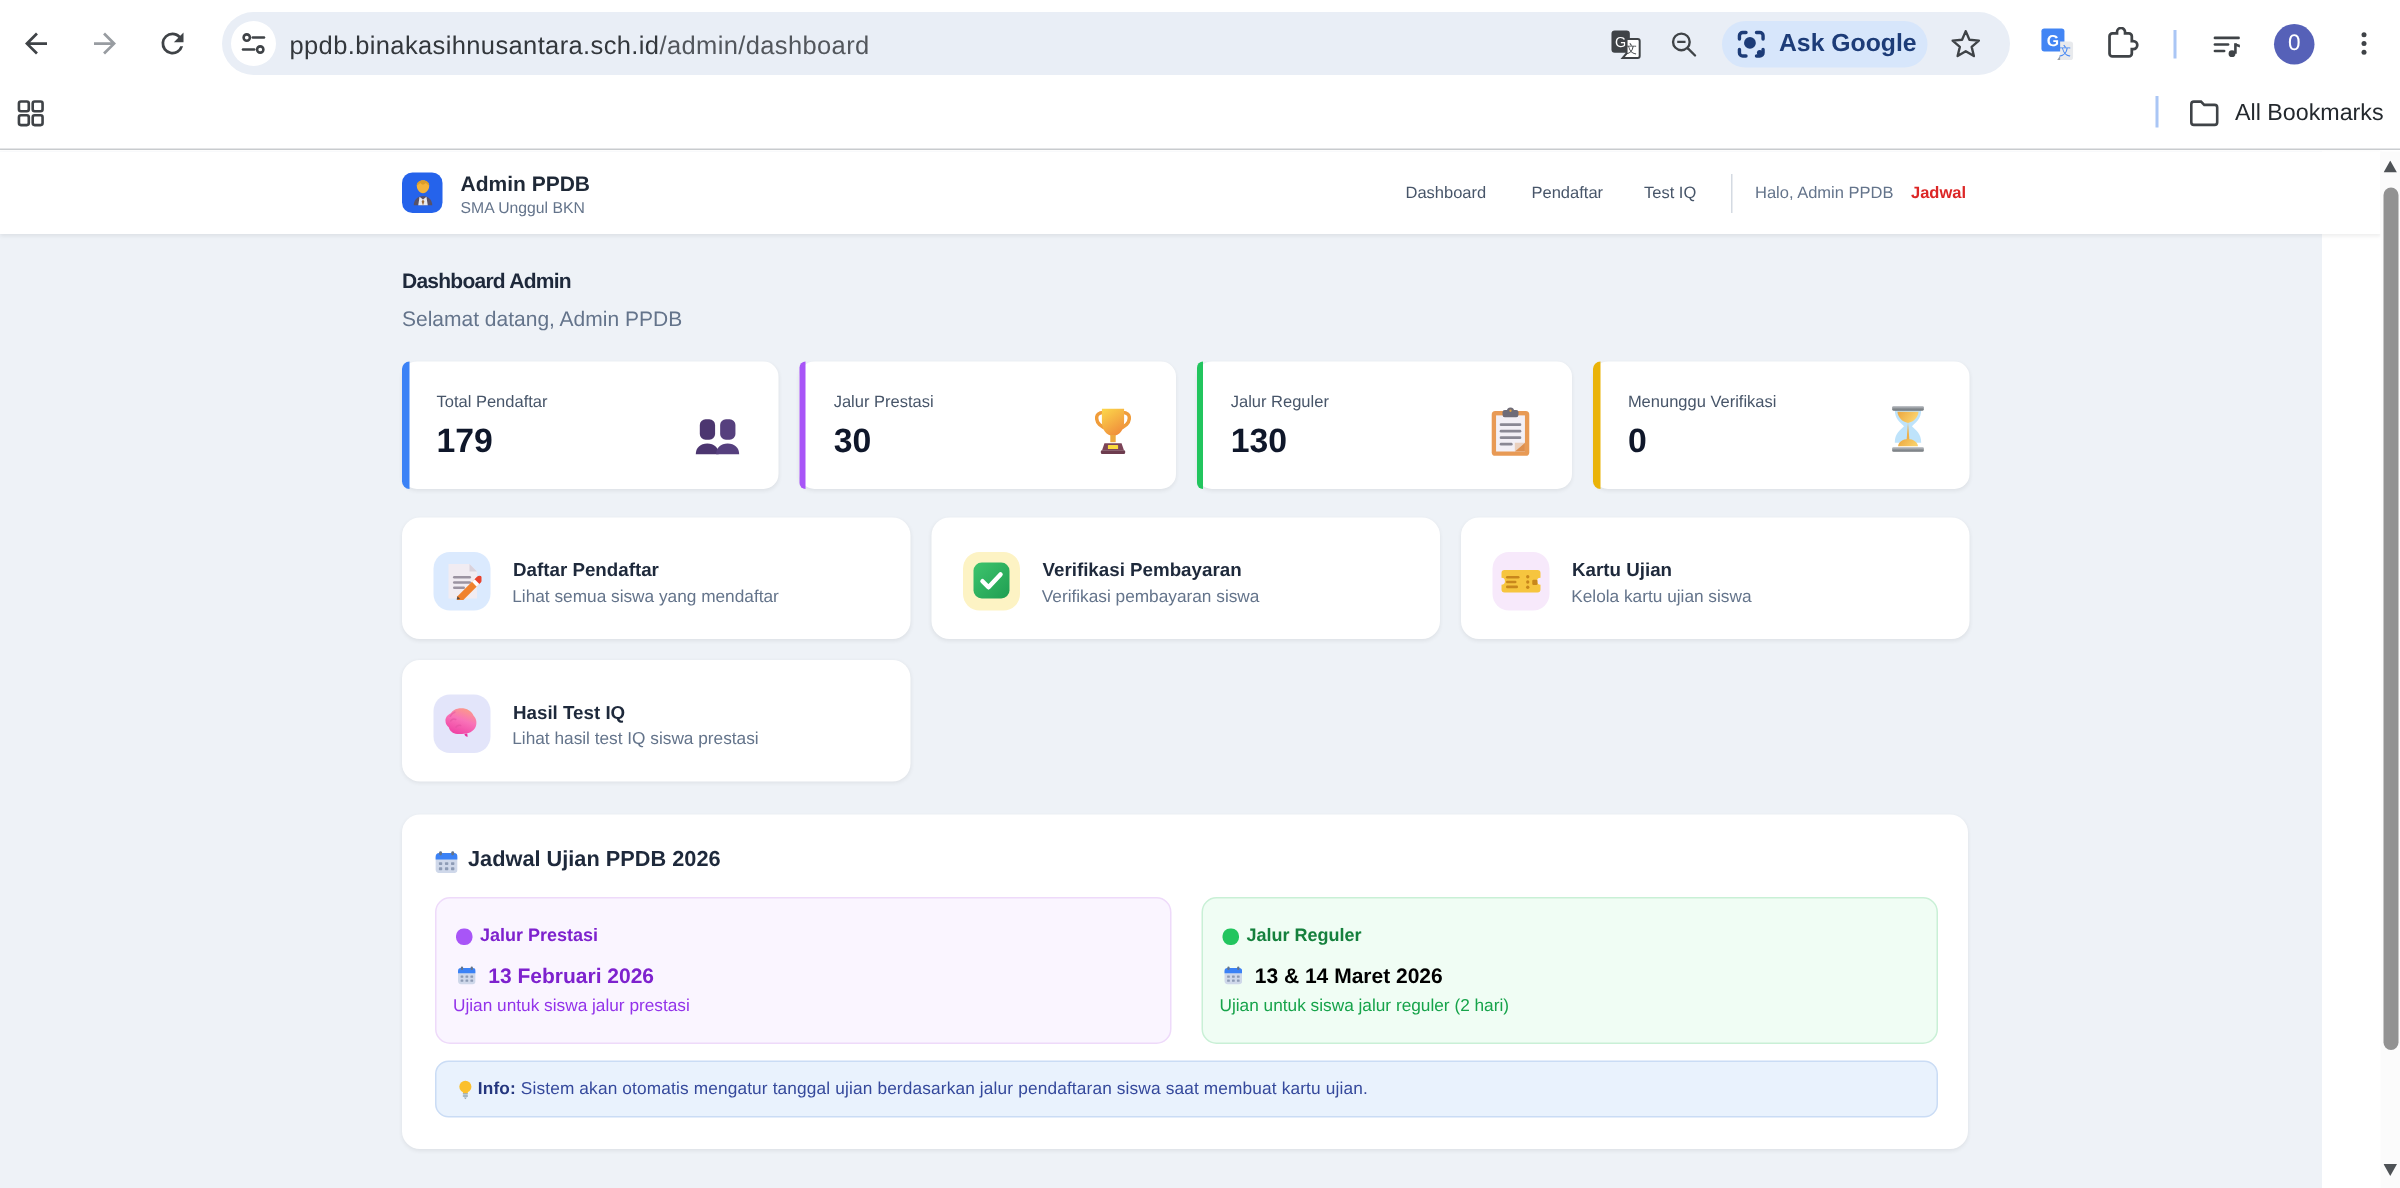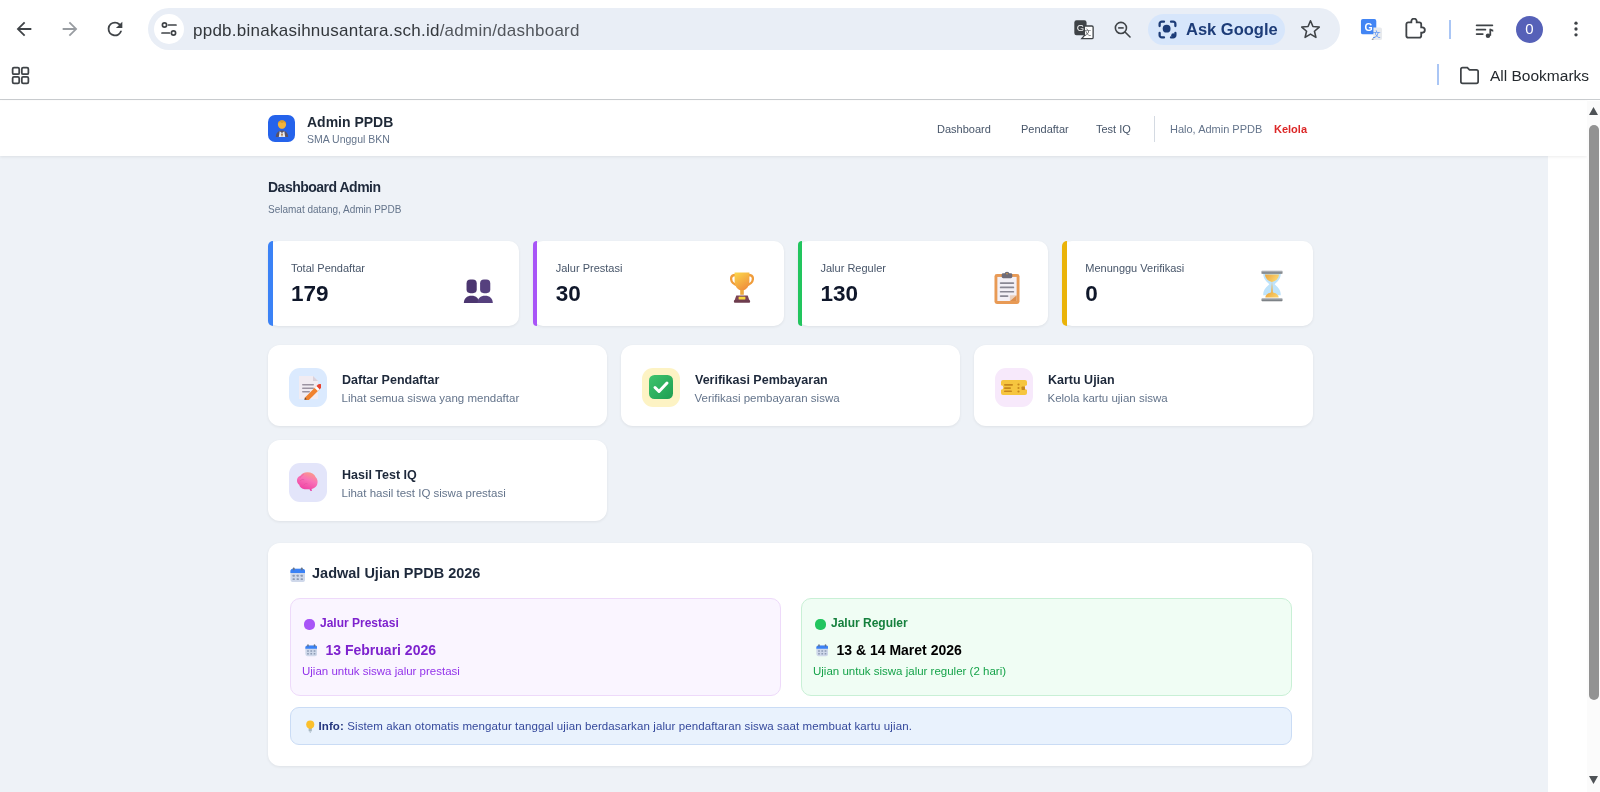--- a/index.html
+++ b/index.html
@@ -19,21 +19,21 @@
 .vsep { position:absolute; width:2px; background:#aac6f5; }
 
 #page { position:absolute; left:0; top:101px; width:1548px; height:691px; background:#eef2f7; }
 #pageheader { position:absolute; left:0; top:0px; width:1587px; height:55px; background:#ffffff; box-shadow:0 1px 3px rgba(0,0,0,0.08); }
 #logo { position:absolute; left:268px; top:14px; width:27px; height:27px; border-radius:7px; background:#2563eb; }
 .brand1 { position:absolute; left:307px; top:13px; font-size:14px; font-weight:bold; color:#1f2937; }
 .brand2 { position:absolute; left:307px; top:32px; font-size:10.5px; color:#64748b; }
 .nav { position:absolute; top:22px; font-size:11px; color:#475569; }
 
 h1.title { position:absolute; left:268px; top:77.5px; font-size:14px; letter-spacing:-0.5px; font-weight:bold; color:#1e293b; }
-.subtitle { position:absolute; left:268px; top:103px; font-size:10px; color:#64748b; }
+.subtitle { position:absolute; left:268px; top:103px; font-size:14px; color:#64748b; }
 .stat { position:absolute; top:139.5px; width:250.75px; height:85px; background:#fff; border-radius:10px; box-shadow:0 1px 3px rgba(0,0,0,0.07); }
 .stat .bar { position:absolute; left:0; top:0; width:4.5px; height:85px; border-radius:10px 0 0 10px; }
 .stat .lbl { position:absolute; left:23px; top:21px; font-size:11px; color:#475569; }
 .stat .num { position:absolute; left:23px; top:40px; font-size:22.5px; font-weight:bold; color:#0f172a; }
 .stat .ic  { position:absolute; right:24px; top:26px; }
 .act { position:absolute; width:339px; height:81px; background:#fff; border-radius:12px; box-shadow:0 1px 3px rgba(0,0,0,0.07); }
 .act .tile { position:absolute; left:20.5px; top:23px; width:38px; height:39px; border-radius:11px; }
 .act .t1 { position:absolute; left:74px; top:28px; font-size:12.5px; font-weight:bold; color:#1e293b; }
 .act .t2 { position:absolute; left:73.5px; top:47px; font-size:11.5px; color:#64748b; }
 #jadwal { position:absolute; left:268px; top:441.5px; width:1044px; height:223px; background:#fff; border-radius:12px; box-shadow:0 1px 3px rgba(0,0,0,0.07); }
@@ -161,21 +161,21 @@
       <path d="M4.7 11.2L7 13l2.3-1.8.9 5.8H3.8z" fill="#e8eaf0"></path>
       <path d="M7 13l-.9 1.3L7 17l.9-2.7z" fill="#9c6a3a"></path>
     </svg>
     <div class="brand1">Admin PPDB</div>
     <div class="brand2">SMA Unggul BKN</div>
     <div class="nav" style="left:937px">Dashboard</div>
     <div class="nav" style="left:1021px">Pendaftar</div>
     <div class="nav" style="left:1096px">Test IQ</div>
     <div class="vsep" style="left:1154px;top:15px;height:26px;width:1px;background:#d4dae2"></div>
     <div class="nav" style="left:1170px;color:#64748b">Halo, Admin PPDB</div>
-    <div class="nav" style="left:1274px;color:#dc2626;font-weight:bold">Kelola</div>
+    <div class="nav" style="left:1274px;color:#dc2626;font-weight:bold">Jadwal</div>
   </div>
   <h1 class="title">Dashboard Admin</h1>
   <div class="subtitle">Selamat datang, Admin PPDB</div>
 
   <div class="stat" style="left:268px">
     <div class="bar" style="background:#3b82f6"></div>
     <div class="lbl">Total Pendaftar</div>
     <div class="num">179</div>
     <svg class="ic" style="right:25px;top:37px" width="33" height="25" viewBox="0 0 32 26">
       <path d="M1.8 26c0-4.8 3.2-7.6 8-7.6s7.9 2.8 7.9 7.6z" fill="#4c3670"></path>

